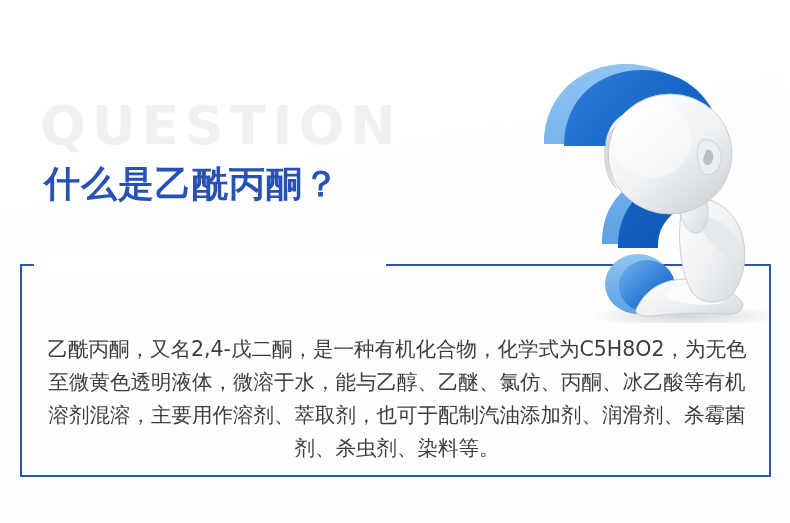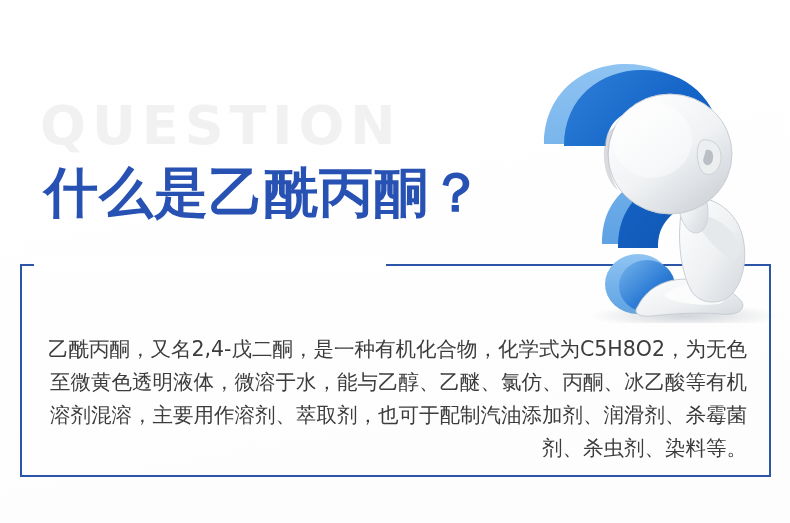--- a/index.html
+++ b/index.html
@@ -34,21 +34,21 @@
     line-height: 1;
     white-space: nowrap;
     user-select: none;
   }
 
   
   .main-title {
     position: absolute;
     left: 44px;
     top: 141px;
-    font-size: 54px;
+    font-size: 36px;
     font-weight: bold;
     color: #2751b2;
     line-height: 1.05;
     letter-spacing: 1px;
     white-space: nowrap;
     margin-top: 24px;
   }
 
   
   .frame {
@@ -95,21 +95,21 @@
   
   .body-text {
     position: absolute;
     left: 47px;
     top: 312px;
     width: 700px;
     font-size: 20.5px;
     line-height: 33px;
     color: #3c3c3c;
     letter-spacing: 0px;
-    text-align: right;
+    text-align: center;
   }
 
   
   .illustration {
     position: absolute;
     left: 520px;
     top: 48px;
     width: 270px;
     height: 275px;
     pointer-events: none;

